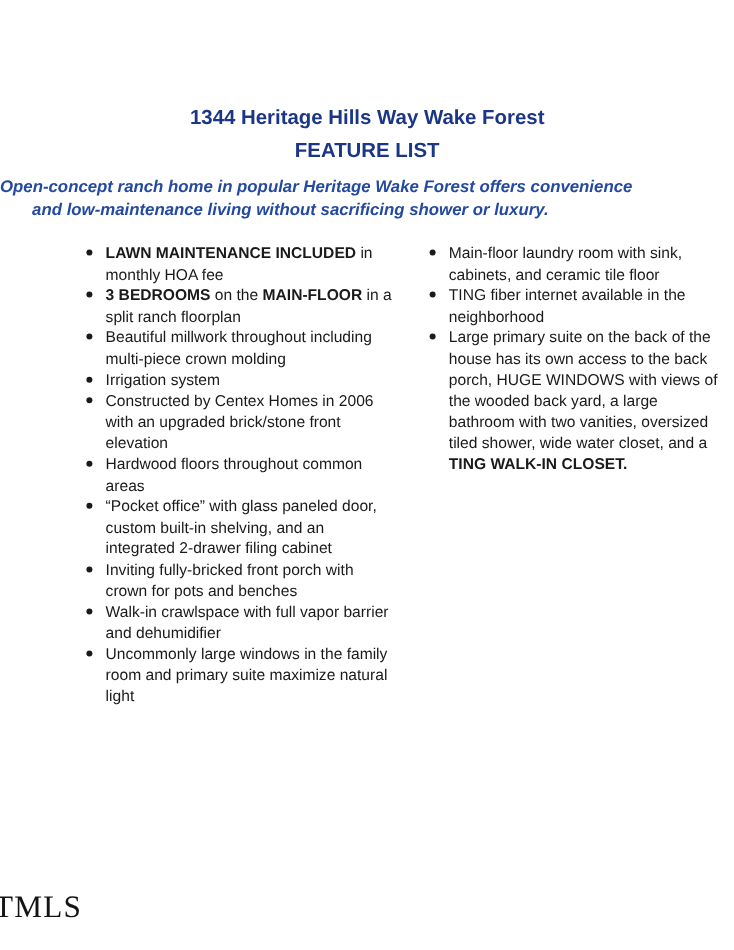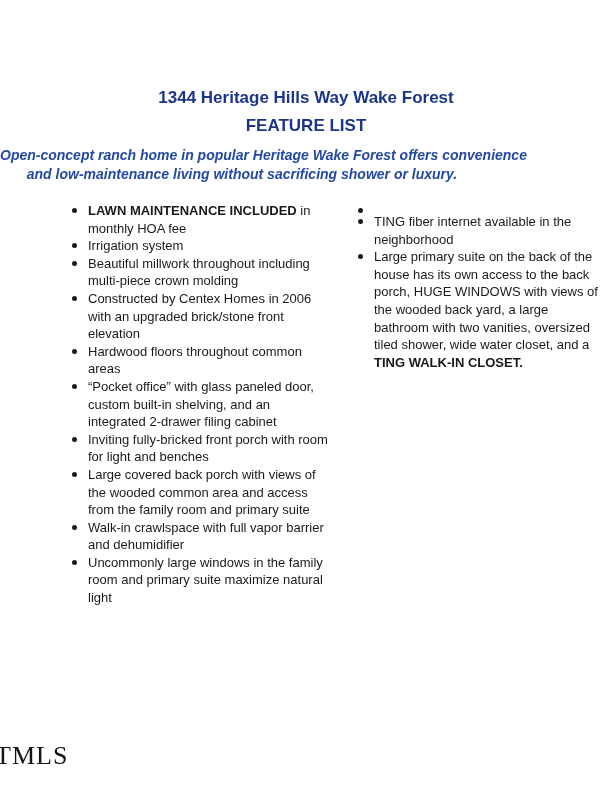--- a/index.html
+++ b/index.html
@@ -104,58 +104,59 @@
   </div>
 
   <div class="columns">
     <ul class="feature-column left">
         <li class="feature-item">
           <span class="bullet"></span>
           <span class="item-text"><span class="b">LAWN MAINTENANCE INCLUDED</span><span> in monthly HOA fee</span></span>
         </li>
         <li class="feature-item">
           <span class="bullet"></span>
-          <span class="item-text"><span>Irrigation system</span></span>
+          <span class="item-text"><span class="b">3 BEDROOMS</span><span> on the </span><span class="b">MAIN-FLOOR</span><span> in a split ranch floorplan</span></span>
         </li>
         <li class="feature-item">
           <span class="bullet"></span>
           <span class="item-text"><span>Beautiful millwork throughout including multi-piece crown molding</span></span>
+        </li>
+        <li class="feature-item">
+          <span class="bullet"></span>
+          <span class="item-text"><span>Irrigation system</span></span>
         </li>
         <li class="feature-item">
           <span class="bullet"></span>
           <span class="item-text"><span>Constructed by Centex Homes in 2006 with an upgraded brick/stone front elevation</span></span>
         </li>
         <li class="feature-item">
           <span class="bullet"></span>
           <span class="item-text"><span>Hardwood floors throughout common areas</span></span>
         </li>
         <li class="feature-item">
           <span class="bullet"></span>
           <span class="item-text"><span>“Pocket office” with glass paneled door, custom built-in shelving, and an integrated 2-drawer filing cabinet</span></span>
         </li>
         <li class="feature-item">
           <span class="bullet"></span>
-          <span class="item-text"><span>Inviting fully-bricked front porch with room for light and benches</span></span>
-        </li>
-        <li class="feature-item">
-          <span class="bullet"></span>
-          <span class="item-text"><span>Large covered back porch with views of the wooded common area and access from the family room and primary suite</span></span>
+          <span class="item-text"><span>Inviting fully-bricked front porch with crown for pots and benches</span></span>
         </li>
         <li class="feature-item">
           <span class="bullet"></span>
           <span class="item-text"><span>Walk-in crawlspace with full vapor barrier and dehumidifier</span></span>
         </li>
         <li class="feature-item">
           <span class="bullet"></span>
           <span class="item-text"><span>Uncommonly large windows in the family room and primary suite maximize natural light</span></span>
         </li>
       </ul>
     <ul class="feature-column right">
         <li class="feature-item">
           <span class="bullet"></span>
+          <span class="item-text"><span>Main-floor laundry room with sink, cabinets, and ceramic tile floor</span></span>
         </li>
         <li class="feature-item">
           <span class="bullet"></span>
           <span class="item-text"><span>TING fiber internet available in the neighborhood</span></span>
         </li>
         <li class="feature-item">
           <span class="bullet"></span>
           <span class="item-text"><span>Large primary suite on the back of the house has its own access to the back porch, HUGE WINDOWS with views of the wooded back yard, a large bathroom with two vanities, oversized tiled shower, wide water closet, and a </span><span class="b">TING WALK-IN CLOSET.</span></span>
         </li>
       </ul>

